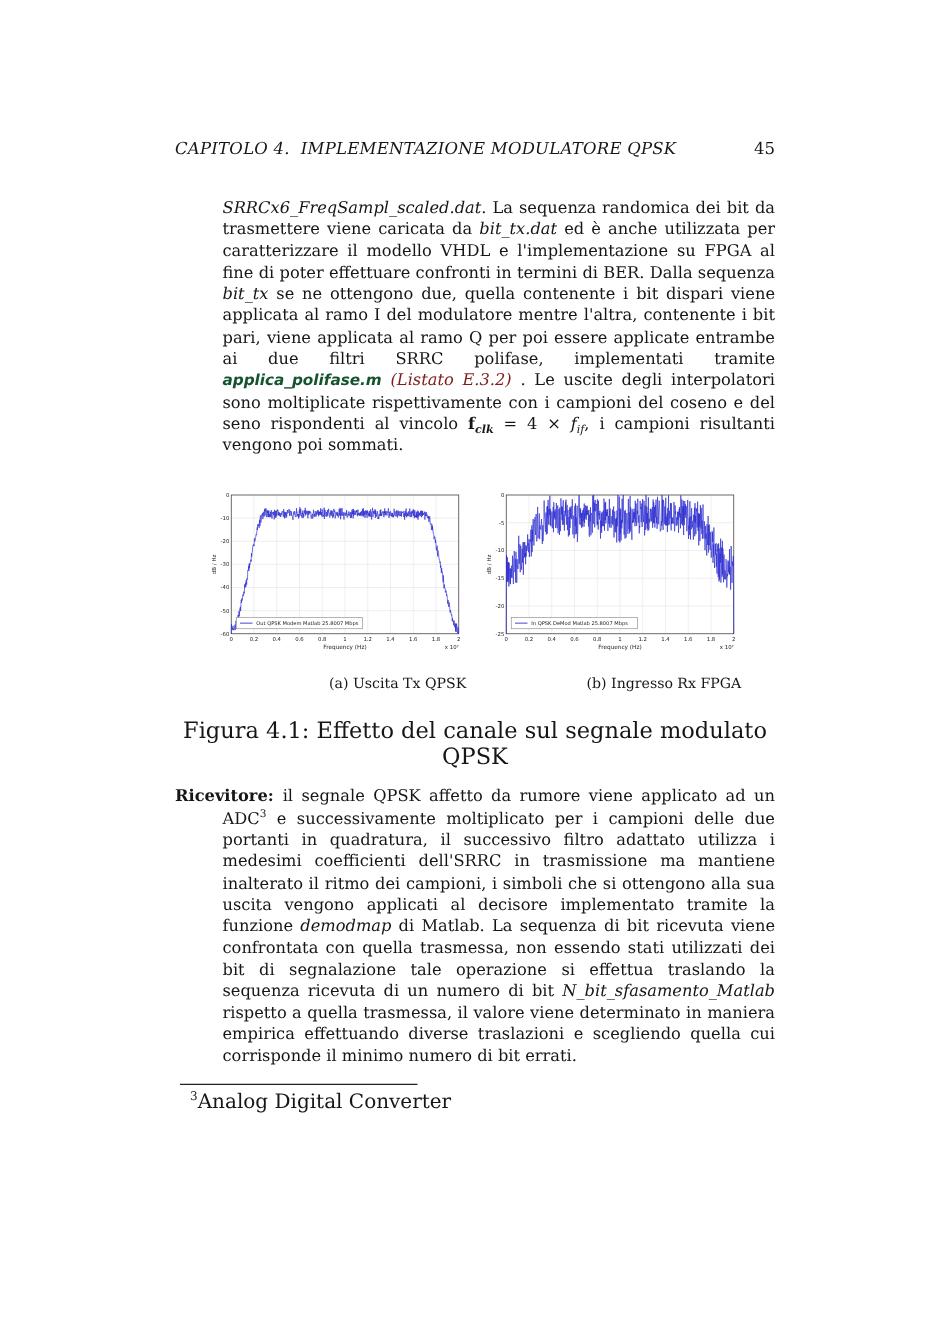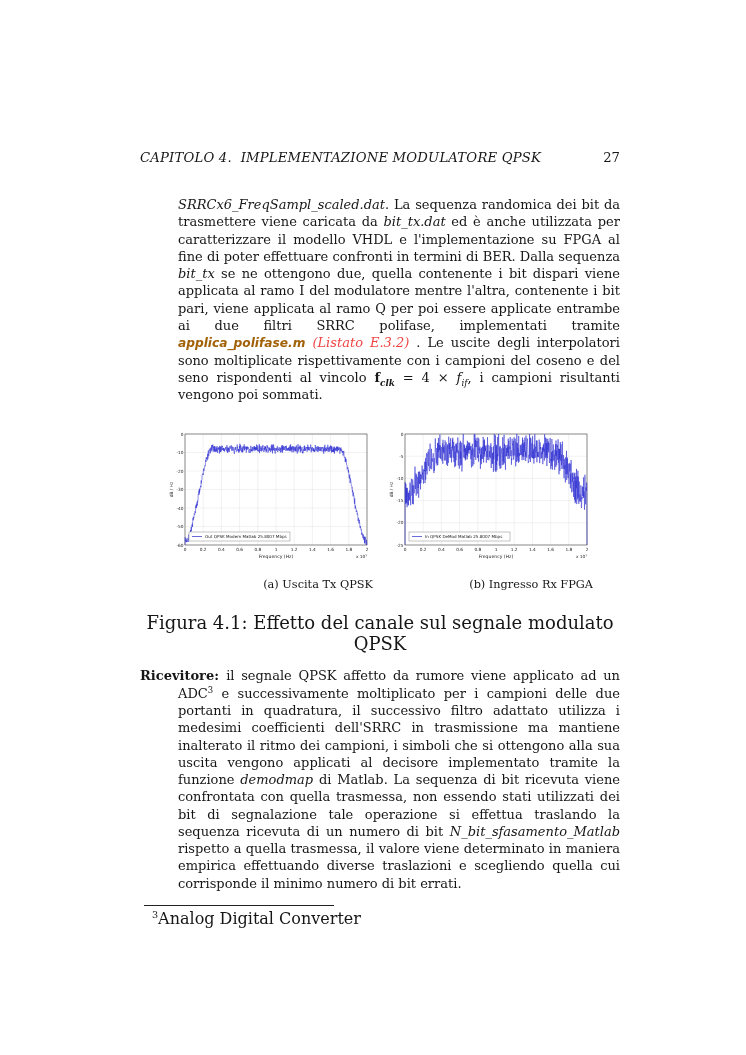--- a/index.html
+++ b/index.html
@@ -1,28 +1,28 @@
 <!DOCTYPE html>
 <html><head>
 <meta charset="utf-8">
 <style>
   html,body{margin:0;padding:0;background:#ffffff;}
   .page{position:relative;width:746px;height:1055px;background:#ffffff;overflow:hidden;
         font-family:"DejaVu Serif","Liberation Serif",serif;font-size:13px;color:#161616;}
   .content{position:absolute;left:140px;top:112px;width:480px;}
-  .header{display:flex;justify-content:space-between;font-style:italic;font-size:13.2px;margin-top:38px;}
+  .header{display:flex;justify-content:space-between;font-style:italic;font-size:13.2px;}
   .header .htitle{white-space:pre;letter-spacing:.2px;}
   .header .pnum{font-style:normal;}
   .p1{margin:31px 0 0 38px;text-align:justify;line-height:1.33;}
   .item{margin:13px 0 0 0;padding-left:38px;text-indent:-38px;text-align:justify;line-height:1.33;}
   p{margin-bottom:0;}
   .rt-i{font-style:italic;margin-top:16px;}
   .rt-b{font-weight:bold;}
-  .rt-bi{color:#a16207;font-weight:bold;font-style:italic;font-family:"DejaVu Sans","Liberation Sans",sans-serif;font-size:12.2px;}
-  .rt-il{color:#ef4444;font-style:italic;}
+  .rt-bi{color:#14532d;font-weight:bold;font-style:italic;font-family:"DejaVu Sans","Liberation Sans",sans-serif;font-size:12.2px;}
+  .rt-il{color:#7f1d1d;font-style:italic;}
   .rt-l{color:#2233bb;}
   .rt-sup{vertical-align:super;font-size:65%;line-height:0;}
   .rt-bsub{vertical-align:sub;font-size:68%;font-weight:bold;font-style:italic;line-height:0;}
   .rt-isub{vertical-align:sub;font-size:68%;font-style:italic;line-height:0;}
   .figure{margin-top:26px;}
   .fig-row{display:flex;justify-content:center;gap:14px;}
   .subfig{width:206px;}
   .subfig svg{display:block;}
   .subcaption{text-align:right;font-size:11.3px;margin-top:9px;}
   .figcaption{text-align:center;font-size:18px;margin-top:21px;}
@@ -32,21 +32,21 @@
   .fn-text sup{font-size:60%;}
 </style>
 </head>
 <body>
 
 <div class="page">
   <div class="content">
 
     <div class="header">
       <span class="htitle">CAPITOLO 4.  IMPLEMENTAZIONE MODULATORE QPSK</span>
-      <span class="pnum">27</span>
+      <span class="pnum">45</span>
     </div>
 
     <p class="p1"><span class="rt-i">SRRCx6_FreqSampl_scaled.dat</span><span>. La sequenza randomica dei bit da trasmettere viene caricata da </span><span class="rt-i">bit_tx.dat</span><span> ed è anche utilizzata per caratterizzare il modello VHDL e l'implementazione su FPGA al fine di poter effettuare confronti in termini di BER. Dalla sequenza </span><span class="rt-i">bit_tx</span><span> se ne ottengono due, quella contenente i bit dispari viene applicata al ramo I del modulatore mentre l'altra, contenente i bit pari, viene applicata al ramo Q per poi essere applicate entrambe ai due filtri SRRC polifase, implementati tramite </span><span class="rt-bi">applica_polifase.m</span><span> </span><span class="rt-il">(Listato E.3.2)</span><span> . Le uscite degli interpolatori sono moltiplicate rispettivamente con i campioni del coseno e del seno rispondenti al vincolo </span><span class="rt-b">f</span><span class="rt-bsub">clk</span><span> = 4 × </span><span class="rt-i">f</span><span class="rt-isub">if</span><span>, i campioni risultanti vengono poi sommati.</span></p>
 
 
     <div class="figure">
       <div class="fig-row">
         <div class="subfig">
           <svg width="206" height="140" viewBox="0 0 206 140">
               <rect x="18" y="5" width="182" height="111" fill="#ffffff"></rect>

